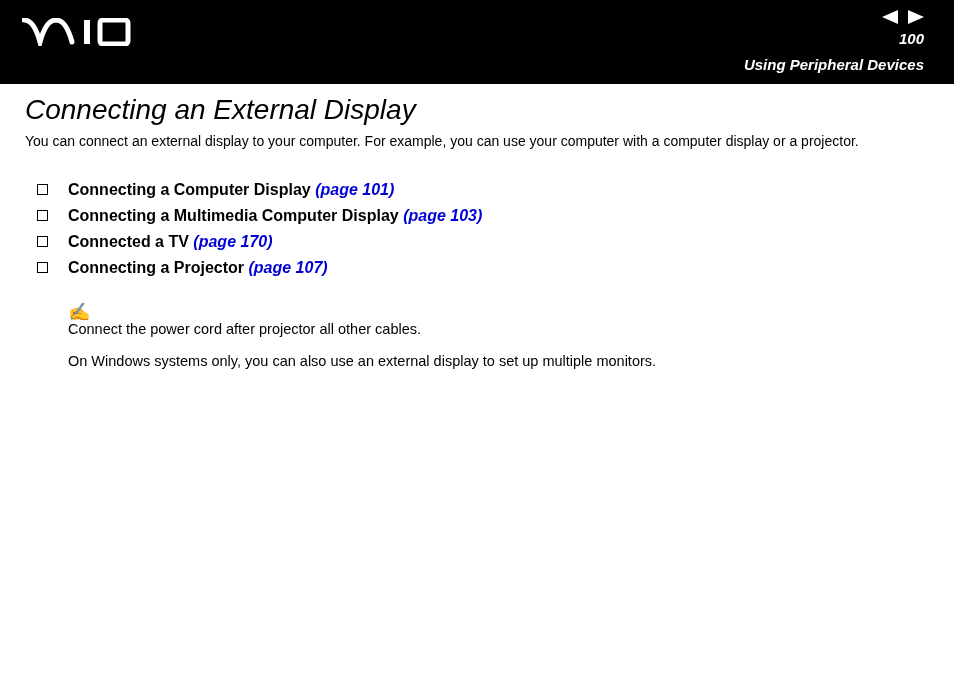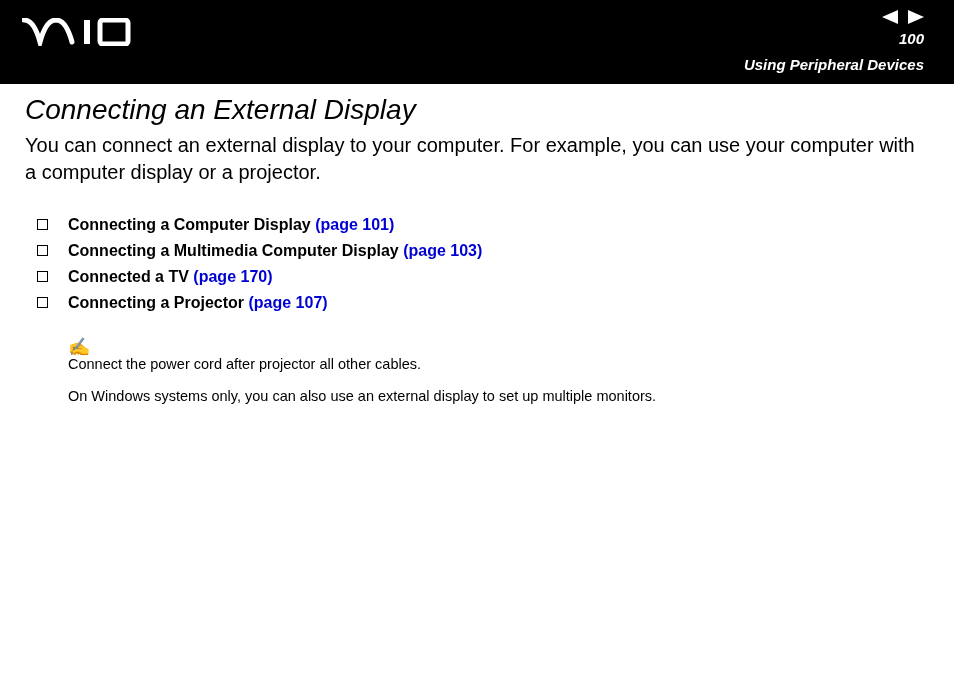--- a/index.html
+++ b/index.html
@@ -54,21 +54,21 @@
   .content {
     padding: 10px 25px 0 25px;
   }
   h1 {
     font-style: italic;
     font-weight: normal;
     font-size: 28px;
     margin: 0 0 6px 0;
   }
   .intro {
-    font-size: 20px;
+    font-size: 14px;
     line-height: 1.35;
     margin-bottom: 30px;
   }
   .toc {
     padding-left: 12px;
   }
   .toc-item {
     display: flex;
     align-items: flex-start;
     margin-bottom: 8px;
@@ -81,20 +81,21 @@
     height: 11px;
     border: 1.5px solid #000;
     margin-right: 20px;
     margin-top: 3px;
     flex-shrink: 0;
   }
   .toc-link {
     color: #0001d3;
     font-weight: bold;
     cursor: pointer;
+    font-style: italic;
   }
   .notes-block {
     margin-left: 43px;
     margin-top: 24px;
     font-size: 14.5px;
   }
   .note-icon {
     color: #0001d3;
     font-size: 18px;
     margin-bottom: 0px;

